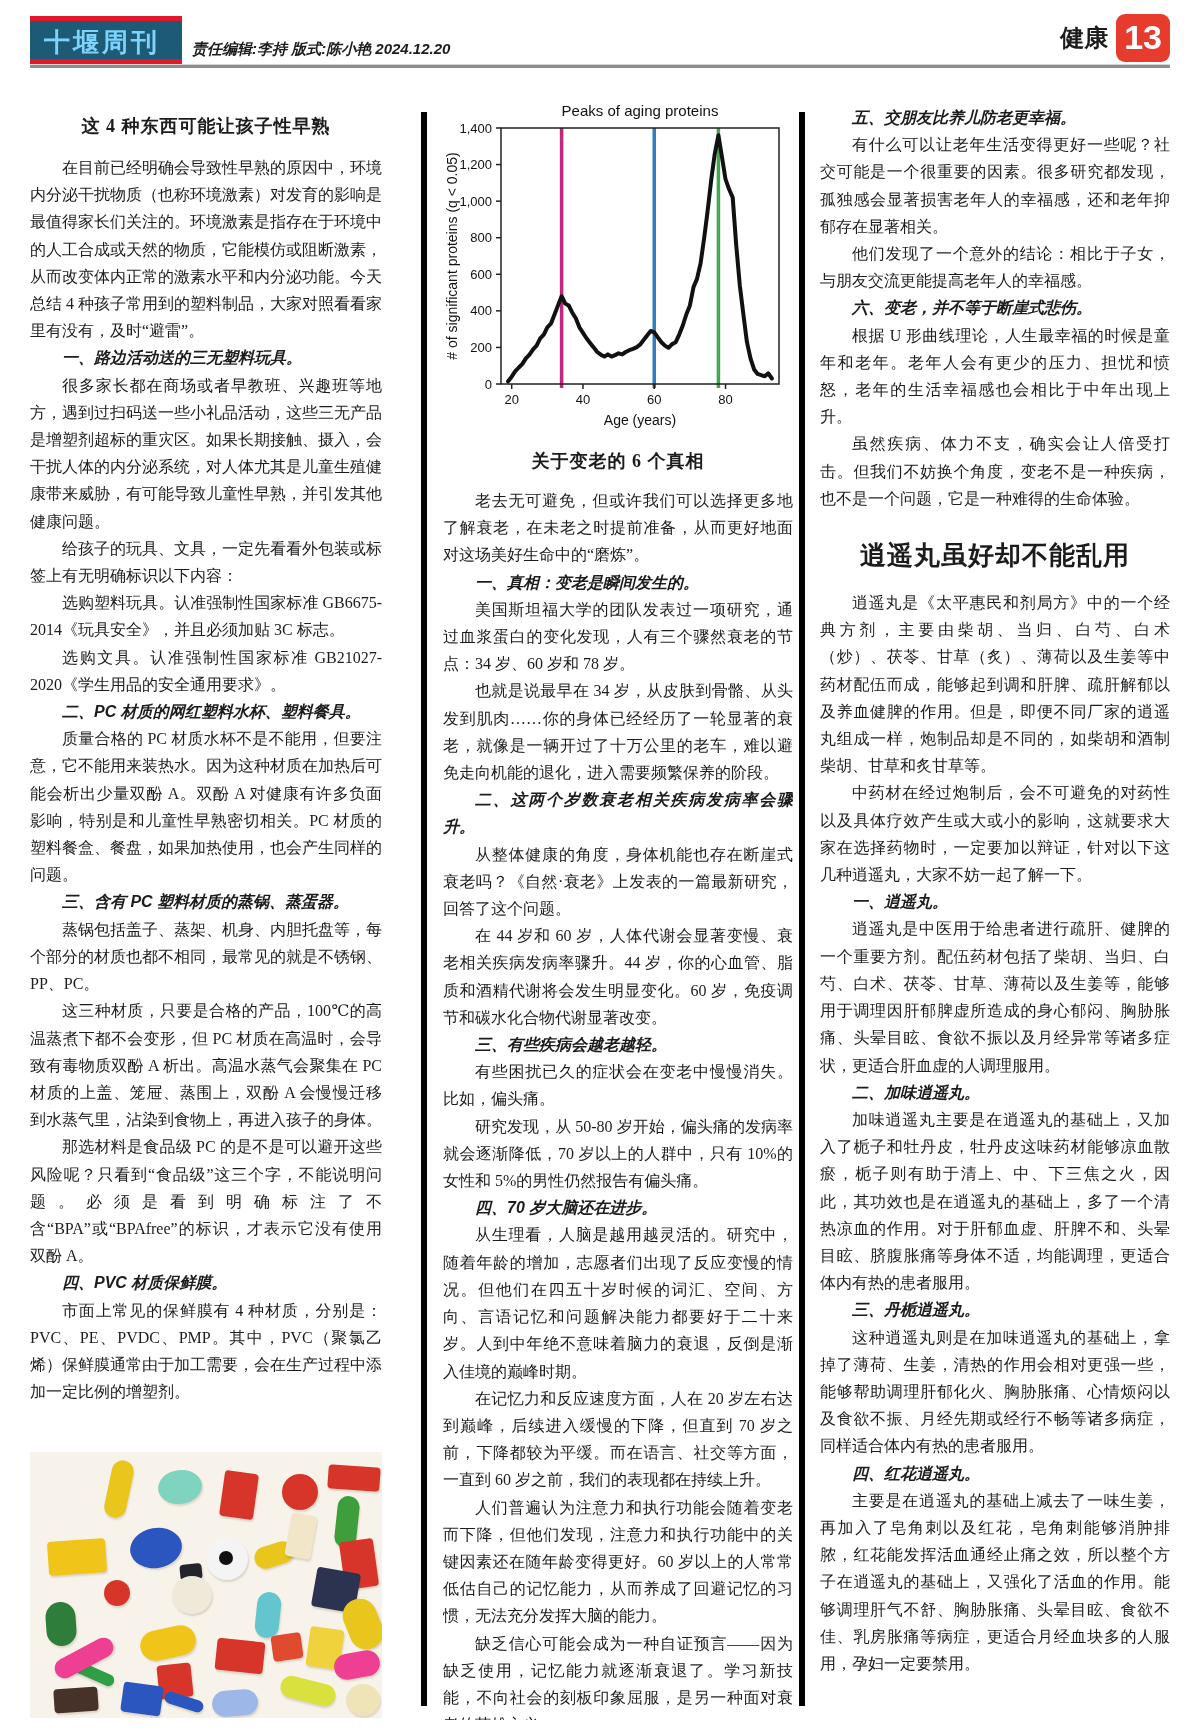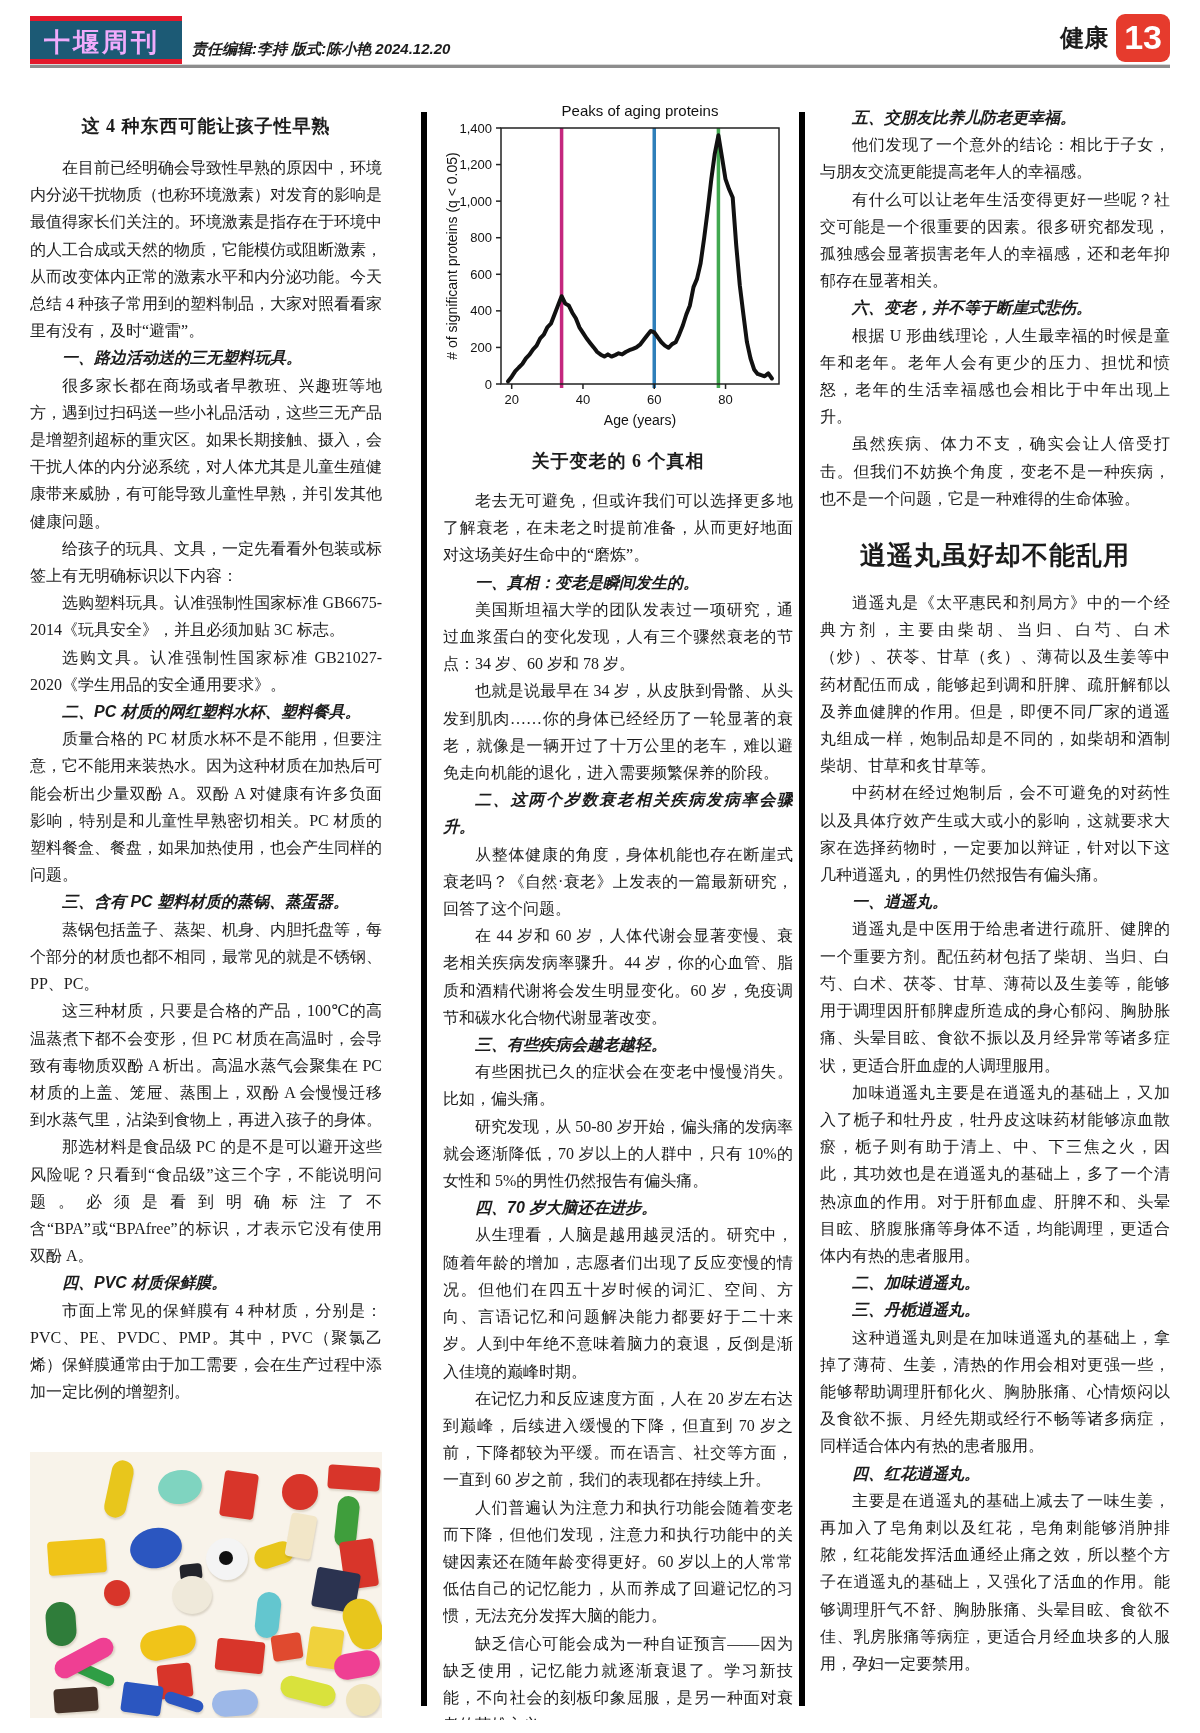--- a/index.html
+++ b/index.html
@@ -2,21 +2,21 @@
 <html><head>
 <meta charset="utf-8">
 <style>
   html,body{margin:0;padding:0;background:#ffffff;}
   .page{position:relative;width:1200px;height:1733px;background:#ffffff;overflow:hidden;
         font-family:"Liberation Serif","DejaVu Serif",serif;color:#1c1c1c;}
   
   .masthead{position:absolute;left:30px;top:16px;width:152px;height:48px;background:#1c5a75;}
   .mast-bar{position:absolute;left:0;width:100%;height:5px;background:#e3192b;}
   .mast-bar.top{top:0;} .mast-bar.bottom{bottom:0;}
-  .mast-title{position:absolute;left:14px;top:9px;color:#f0abfc;font-size:26px;font-weight:bold;
+  .mast-title{position:absolute;left:14px;top:9px;color:#7dd3fc;font-size:26px;font-weight:bold;
               letter-spacing:3px;font-family:"Liberation Serif",serif;white-space:nowrap;}
   .editor-line{position:absolute;left:192px;top:40px;font-size:15px;font-weight:bold;
                font-family:"Liberation Sans",sans-serif;font-style:italic;}
   .header-right{position:absolute;right:30px;top:14px;display:flex;align-items:flex-start;gap:8px;}
   .section-label{font-size:24px;font-weight:bold;font-family:"Liberation Sans",sans-serif;position:relative;top:8px;}
   .page-num{background:#e63b2d;color:#ffffff;font-family:"Liberation Sans",sans-serif;
             font-weight:bold;font-size:34px;line-height:1;padding:6px 8px 8px;border-radius:9px;}
   .header-rule{position:absolute;left:30px;right:30px;top:64px;height:3px;background:#8d8d8d;border-top:1px solid #d8d8d8;}
   
   .divider{position:absolute;top:112px;height:1594px;width:6px;background:#000000;}
@@ -177,34 +177,34 @@
         <div class="para">从生理看，人脑是越用越灵活的。研究中，随着年龄的增加，志愿者们出现了反应变慢的情况。但他们在四五十岁时候的词汇、空间、方向、言语记忆和问题解决能力都要好于二十来岁。人到中年绝不意味着脑力的衰退，反倒是渐入佳境的巅峰时期。</div>
         <div class="para">在记忆力和反应速度方面，人在 20 岁左右达到巅峰，后续进入缓慢的下降，但直到 70 岁之前，下降都较为平缓。而在语言、社交等方面，一直到 60 岁之前，我们的表现都在持续上升。</div>
         <div class="para">人们普遍认为注意力和执行功能会随着变老而下降，但他们发现，注意力和执行功能中的关键因素还在随年龄变得更好。60 岁以上的人常常低估自己的记忆能力，从而养成了回避记忆的习惯，无法充分发挥大脑的能力。</div>
         <div class="para">缺乏信心可能会成为一种自证预言——因为缺乏使用，记忆能力就逐渐衰退了。学习新技能，不向社会的刻板印象屈服，是另一种面对衰老的英雄主义。</div>
       </div>
   </section>
 
   <section class="col col3">
     <div>
         <div class="para head">五、交朋友比养儿防老更幸福。</div>
+        <div class="para">有什么可以让老年生活变得更好一些呢？社交可能是一个很重要的因素。很多研究都发现，孤独感会显著损害老年人的幸福感，还和老年抑郁存在显著相关。</div>
         <div class="para">他们发现了一个意外的结论：相比于子女，与朋友交流更能提高老年人的幸福感。</div>
-        <div class="para">有什么可以让老年生活变得更好一些呢？社交可能是一个很重要的因素。很多研究都发现，孤独感会显著损害老年人的幸福感，还和老年抑郁存在显著相关。</div>
         <div class="para head">六、变老，并不等于断崖式悲伤。</div>
         <div class="para">根据 U 形曲线理论，人生最幸福的时候是童年和老年。老年人会有更少的压力、担忧和愤怒，老年的生活幸福感也会相比于中年出现上升。</div>
         <div class="para">虽然疾病、体力不支，确实会让人倍受打击。但我们不妨换个角度，变老不是一种疾病，也不是一个问题，它是一种难得的生命体验。</div>
       </div>
     <div class="art-title t3">逍遥丸虽好却不能乱用</div>
     <div>
         <div class="para">逍遥丸是《太平惠民和剂局方》中的一个经典方剂，主要由柴胡、当归、白芍、白术（炒）、茯苓、甘草（炙）、薄荷以及生姜等中药材配伍而成，能够起到调和肝脾、疏肝解郁以及养血健脾的作用。但是，即便不同厂家的逍遥丸组成一样，炮制品却是不同的，如柴胡和酒制柴胡、甘草和炙甘草等。</div>
-        <div class="para">中药材在经过炮制后，会不可避免的对药性以及具体疗效产生或大或小的影响，这就要求大家在选择药物时，一定要加以辩证，针对以下这几种逍遥丸，的男性仍然报告有偏头痛。</div>
+        <div class="para">中药材在经过炮制后，会不可避免的对药性以及具体疗效产生或大或小的影响，这就要求大家在选择药物时，一定要加以辩证，针对以下这几种逍遥丸，大家不妨一起了解一下。</div>
         <div class="para head">一、逍遥丸。</div>
         <div class="para">逍遥丸是中医用于给患者进行疏肝、健脾的一个重要方剂。配伍药材包括了柴胡、当归、白芍、白术、茯苓、甘草、薄荷以及生姜等，能够用于调理因肝郁脾虚所造成的身心郁闷、胸胁胀痛、头晕目眩、食欲不振以及月经异常等诸多症状，更适合肝血虚的人调理服用。</div>
+        <div class="para head">二、加味逍遥丸。</div>
         <div class="para">加味逍遥丸主要是在逍遥丸的基础上，又加入了栀子和牡丹皮，牡丹皮这味药材能够凉血散瘀，栀子则有助于清上、中、下三焦之火，因此，其功效也是在逍遥丸的基础上，多了一个清热凉血的作用。对于肝郁血虚、肝脾不和、头晕目眩、脐腹胀痛等身体不适，均能调理，更适合体内有热的患者服用。</div>
-        <div class="para head">二、加味逍遥丸。</div>
         <div class="para head">三、丹栀逍遥丸。</div>
         <div class="para">这种逍遥丸则是在加味逍遥丸的基础上，拿掉了薄荷、生姜，清热的作用会相对更强一些，能够帮助调理肝郁化火、胸胁胀痛、心情烦闷以及食欲不振、月经先期或经行不畅等诸多病症，同样适合体内有热的患者服用。</div>
         <div class="para head">四、红花逍遥丸。</div>
         <div class="para">主要是在逍遥丸的基础上减去了一味生姜，再加入了皂角刺以及红花，皂角刺能够消肿排脓，红花能发挥活血通经止痛之效，所以整个方子在逍遥丸的基础上，又强化了活血的作用。能够调理肝气不舒、胸胁胀痛、头晕目眩、食欲不佳、乳房胀痛等病症，更适合月经血块多的人服用，孕妇一定要禁用。</div>
       </div>
 
   </section>
 
 </div>
 

